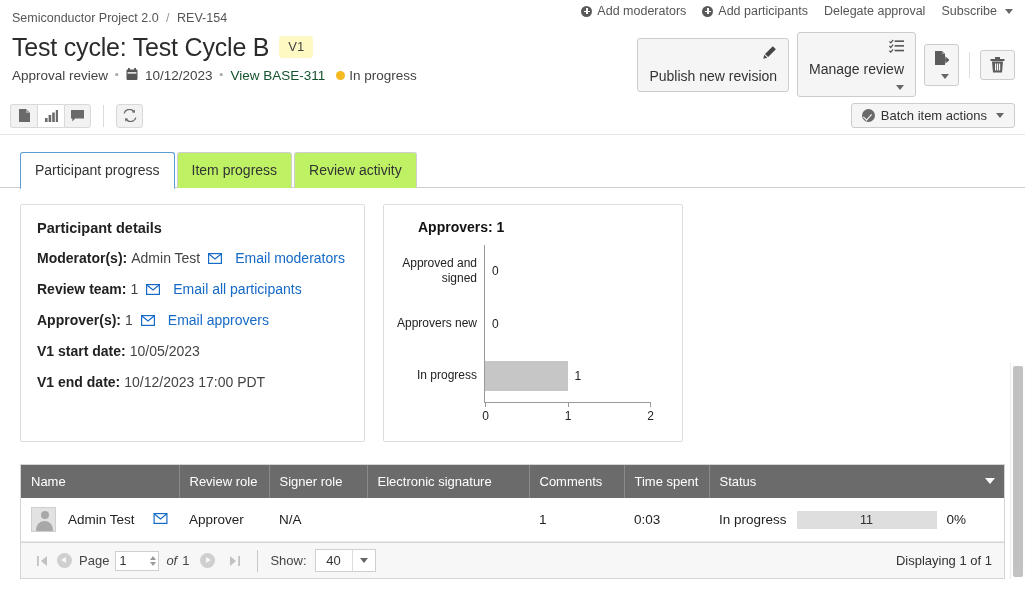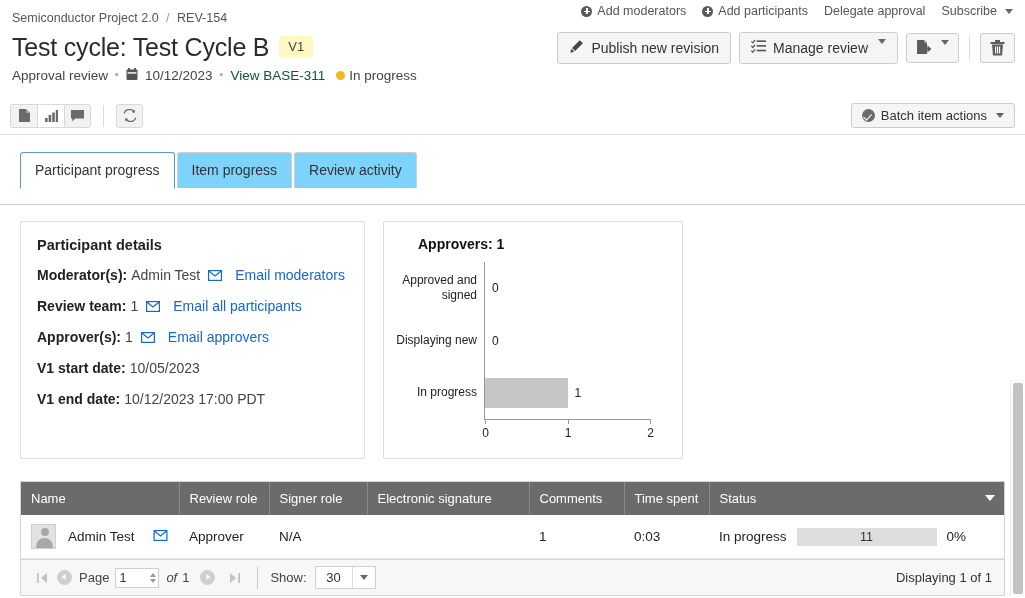--- a/index.html
+++ b/index.html
@@ -63,22 +63,22 @@
   }
 
   
   .head-buttons {
     position: absolute; right: 10px; top: 32px;
     display: flex; align-items: center; gap: 8px;
   }
   .btn {
     background: #f5f5f5; border: 1px solid #cccccc; border-radius: 3px;
     font-size: 14px; color: #333; padding: 6px 11px;
-    display: flex; align-items: flex-start; gap: 7px; cursor: pointer;
-    line-height: 18px; white-space: nowrap;
+    display: flex; align-items: flex-end; gap: 7px; cursor: pointer;
+    line-height: 18px; white-space: nowrap; flex-direction: column;
   }
   .btn.icon-only { padding: 6px 9px; }
   .vdiv { width: 1px; height: 26px; background: #dddddd; margin: 0 2px; }
 
   
   .toolbar {
     position: relative; height: 38px; margin-top: 13px;
     border-bottom: 1px solid #e3e3e3;
     display: flex; align-items: center; padding: 0 10px;
   }
@@ -109,24 +109,24 @@
   }
   .check-circ::after {
     content: ""; position: absolute; left: 3.5px; top: 2.5px;
     width: 4px; height: 7px; border: solid #fff; border-width: 0 1.6px 1.6px 0;
     transform: rotate(42deg);
   }
 
   
   .tabs {
     display: flex; align-items: flex-end; gap: 2px;
-    padding: 17px 0 17px 20px; position: relative;
+    padding: 17px 0 0 20px; position: relative;
   }
   .tab {
-    background: #7dd3fc; border: 1px solid #cfcfcf; border-bottom: none;
+    background: #bef264; border: 1px solid #cfcfcf; border-bottom: none;
     border-radius: 3px 3px 0 0; font-size: 14px; color: #333;
     padding: 8px 14px 9px 14px; cursor: pointer; position: relative; z-index: 1;
     line-height: 18px;
   }
   .tab.active {
     background: #ffffff; border-color: #5b9bd5; border-bottom: 1px solid #fff;
     z-index: 3; margin-bottom: -1px;
   }
   .tabs-rule {
     position: absolute; left: 0; right: 0; bottom: 0;
@@ -480,21 +480,21 @@
         <span>10/12/2023 17:00 PDT</span>
       </div>
     </div>
 
     <div class="panel panel-chart">
       <div class="chart-title">Approvers: 1</div>
       <div class="chart-body">
         <div class="chart-plot" id="plot">
             <div class="cat-label" style="top: calc(16.6667% - 24px); height: 48px; display: flex; align-items: center; justify-content: flex-end;">Approved and signed</div>
             <div class="bar-value" style="left: calc(0% + 7px); top: calc(16.6667% - 7px);">0</div>
-            <div class="cat-label" style="top: calc(50% - 24px); height: 48px; display: flex; align-items: center; justify-content: flex-end;">Displaying new</div>
+            <div class="cat-label" style="top: calc(50% - 24px); height: 48px; display: flex; align-items: center; justify-content: flex-end;">Approvers new</div>
             <div class="bar-value" style="left: calc(0% + 7px); top: calc(50% - 7px);">0</div>
             <div class="cat-label" style="top: calc(83.3333% - 24px); height: 48px; display: flex; align-items: center; justify-content: flex-end;">In progress</div>
             <div class="bar-row" style="top: calc(83.3333% - 15px); height: 30px; width: 50%;">
               <div class="bar" style="background: rgb(198, 198, 198);"></div>
             </div>
             <div class="bar-value" style="left: calc(50% + 7px); top: calc(83.3333% - 7px);">1</div>
             <div class="xtick" style="left: 0%;">
               <div class="xtick-lbl">0</div>
             </div>
             <div class="xtick" style="left: 50%;">
@@ -592,21 +592,21 @@
     </div>
     <div class="pg-icon" style="margin-left:5px;">
       <svg width="13" height="12" viewBox="0 0 13 12">
         <path d="M2 1l6 5-6 5z" fill="#c2c2c2"></path>
         <rect x="10.2" y="1" width="1.8" height="10" fill="#c2c2c2"></rect>
       </svg>
     </div>
     <div class="pg-div"></div>
     <span>Show:</span>
     <div class="show-select">
-      <span class="val">30</span>
+      <span class="val">40</span>
       <span class="arrow">
         <span class="caret" style="margin:0;"></span>
       </span>
     </div>
     <span class="displaying">Displaying 1 of 1</span>
   </div>
 
   <div class="vscroll">
     <div class="thumb"></div>
   </div>

